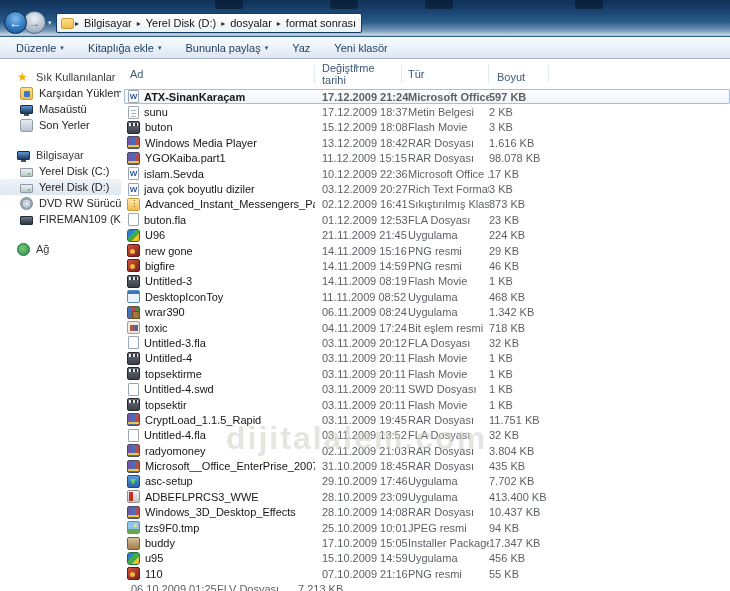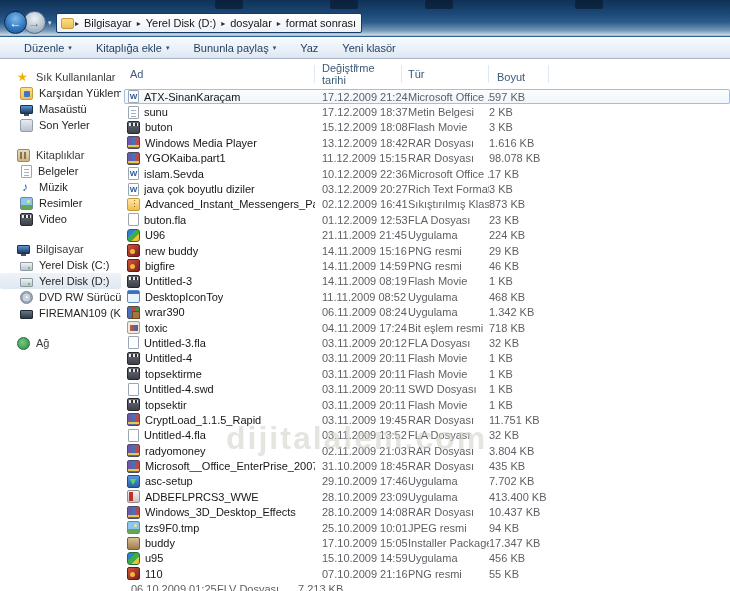--- a/index.html
+++ b/index.html
@@ -19,21 +19,21 @@
     border:1px solid #55687e;color:#6b7b8a;margin-left:-4px;z-index:1;}
   .nav-chevron{color:#dce6f0;font-size:7px;margin-left:2px;}
   .addressbar{position:absolute;left:56px;top:13px;width:306px;height:20px;box-sizing:border-box;
     background:linear-gradient(#ffffff,#eef3f9);border:1px solid #163a62;border-radius:2px;
     display:flex;align-items:center;padding:0 4px;white-space:nowrap;overflow:hidden;}
   .crumb{padding:0 4px;color:#141414;}
   .crumb-sep{color:#2a2a2a;font-size:8px;padding:0 1px;}
 
   .toolbar{height:21px;background:linear-gradient(#f8fbfe,#eaf1f9 55%,#dce6f2);
     border-top:1px solid #2f6396;border-bottom:1px solid #a9b6c6;
-    display:flex;align-items:center;padding-left:24px;gap:24px;color:#1e3c5c;}
+    display:flex;align-items:center;padding-left:16px;gap:24px;color:#1e3c5c;}
   .tb-item{display:flex;align-items:center;gap:4px;cursor:default;}
   .tb-caret{font-size:7px;color:#35506e;}
 
   
   .content{display:flex;height:533px;background:#fff;}
 
   
   .sidebar{width:122px;flex:none;box-sizing:border-box;padding-top:10px;overflow:hidden;}
   .sb-section{margin-bottom:14px;}
   .sb-head{display:flex;align-items:center;gap:6px;padding-left:17px;height:16px;color:#3a3a3a;white-space:nowrap;}
@@ -47,21 +47,21 @@
   .lh-cell{box-sizing:border-box;height:18px;display:flex;align-items:center;color:#3c5a78;
     border-right:1px solid #dfe9f3;position:relative;}
   .col-name{width:191px;padding-left:6px;}
   .col-date{width:87px;padding-left:7px;}
   .col-type{width:87px;padding-left:6px;}
   .col-size{width:60px;padding-left:8px;align-items:flex-end;}
   .sort-arrow{position:absolute;top:-3px;left:50%;margin-left:-4px;font-size:7px;color:#7e98b6;}
 
   .rows{padding-top:1px;}
   .row{display:flex;height:15.4px;align-items:center;border-radius:2px;}
-  .row.sel{background:linear-gradient(#fcfdfe,#eff6fc);box-shadow:inset 0 0 0 1px #a0c0e2;}
+  .row.sel{background:linear-gradient(#fcfdfe,#eff6fc);box-shadow:inset 0 0 0 1px #a0c0e2;font-weight:bold;}
   .c-name{width:191px;box-sizing:border-box;display:flex;align-items:center;gap:5px;padding-left:3px;
     overflow:hidden;white-space:nowrap;color:#161616;}
   .name-text{overflow:hidden;white-space:nowrap;}
   .c-date{width:87px;box-sizing:border-box;padding-left:7px;color:#5c5f64;white-space:nowrap;}
   .c-type{width:87px;box-sizing:border-box;padding-left:6px;color:#5c5f64;white-space:nowrap;overflow:hidden;}
   .c-size{width:60px;box-sizing:border-box;padding-right:5px;color:#5c5f64;text-align:left;white-space:nowrap;}
 
   .watermark{position:absolute;left:226px;top:420px;font-size:32px;font-weight:bold;letter-spacing:2px;
     color:rgba(208,208,198,.55);pointer-events:none;}
 
@@ -196,42 +196,20 @@
           <span class="ic ic-desktop-icon"></span>
           <span>Masaüstü</span>
         </div>
         <div class="sb-item">
           <span class="ic ic-recent-places-icon"></span>
           <span>Son Yerler</span>
         </div>
       </div>
       <div class="sb-section">
         <div class="sb-head">
-          <span class="ic ic-libraries-icon"></span>
-          <span>Kitaplıklar</span>
-        </div>
-        <div class="sb-item">
-          <span class="ic ic-documents-library-icon"></span>
-          <span>Belgeler</span>
-        </div>
-        <div class="sb-item">
-          <span class="ic ic-music-library-icon"></span>
-          <span>Müzik</span>
-        </div>
-        <div class="sb-item">
-          <span class="ic ic-pictures-library-icon"></span>
-          <span>Resimler</span>
-        </div>
-        <div class="sb-item">
-          <span class="ic ic-videos-library-icon"></span>
-          <span>Video</span>
-        </div>
-      </div>
-      <div class="sb-section">
-        <div class="sb-head">
           <span class="ic ic-computer-icon"></span>
           <span>Bilgisayar</span>
         </div>
         <div class="sb-item">
           <span class="ic ic-hard-drive-icon"></span>
           <span>Yerel Disk (C:)</span>
         </div>
         <div class="sb-item sel">
           <span class="ic ic-hard-drive-icon"></span>
           <span>Yerel Disk (D:)</span>
@@ -355,21 +333,21 @@
             <span class="ic ic-colorful-app-icon"></span>
             <span class="name-text">U96</span>
           </div>
           <div class="c-date">21.11.2009 21:45</div>
           <div class="c-type">Uygulama</div>
           <div class="c-size">224 KB</div>
         </div>
         <div class="row">
           <div class="c-name">
             <span class="ic ic-png-image-icon"></span>
-            <span class="name-text">new buddy</span>
+            <span class="name-text">new gone</span>
           </div>
           <div class="c-date">14.11.2009 15:16</div>
           <div class="c-type">PNG resmi</div>
           <div class="c-size">29 KB</div>
         </div>
         <div class="row">
           <div class="c-name">
             <span class="ic ic-png-image-icon"></span>
             <span class="name-text">bigfire</span>
           </div>

